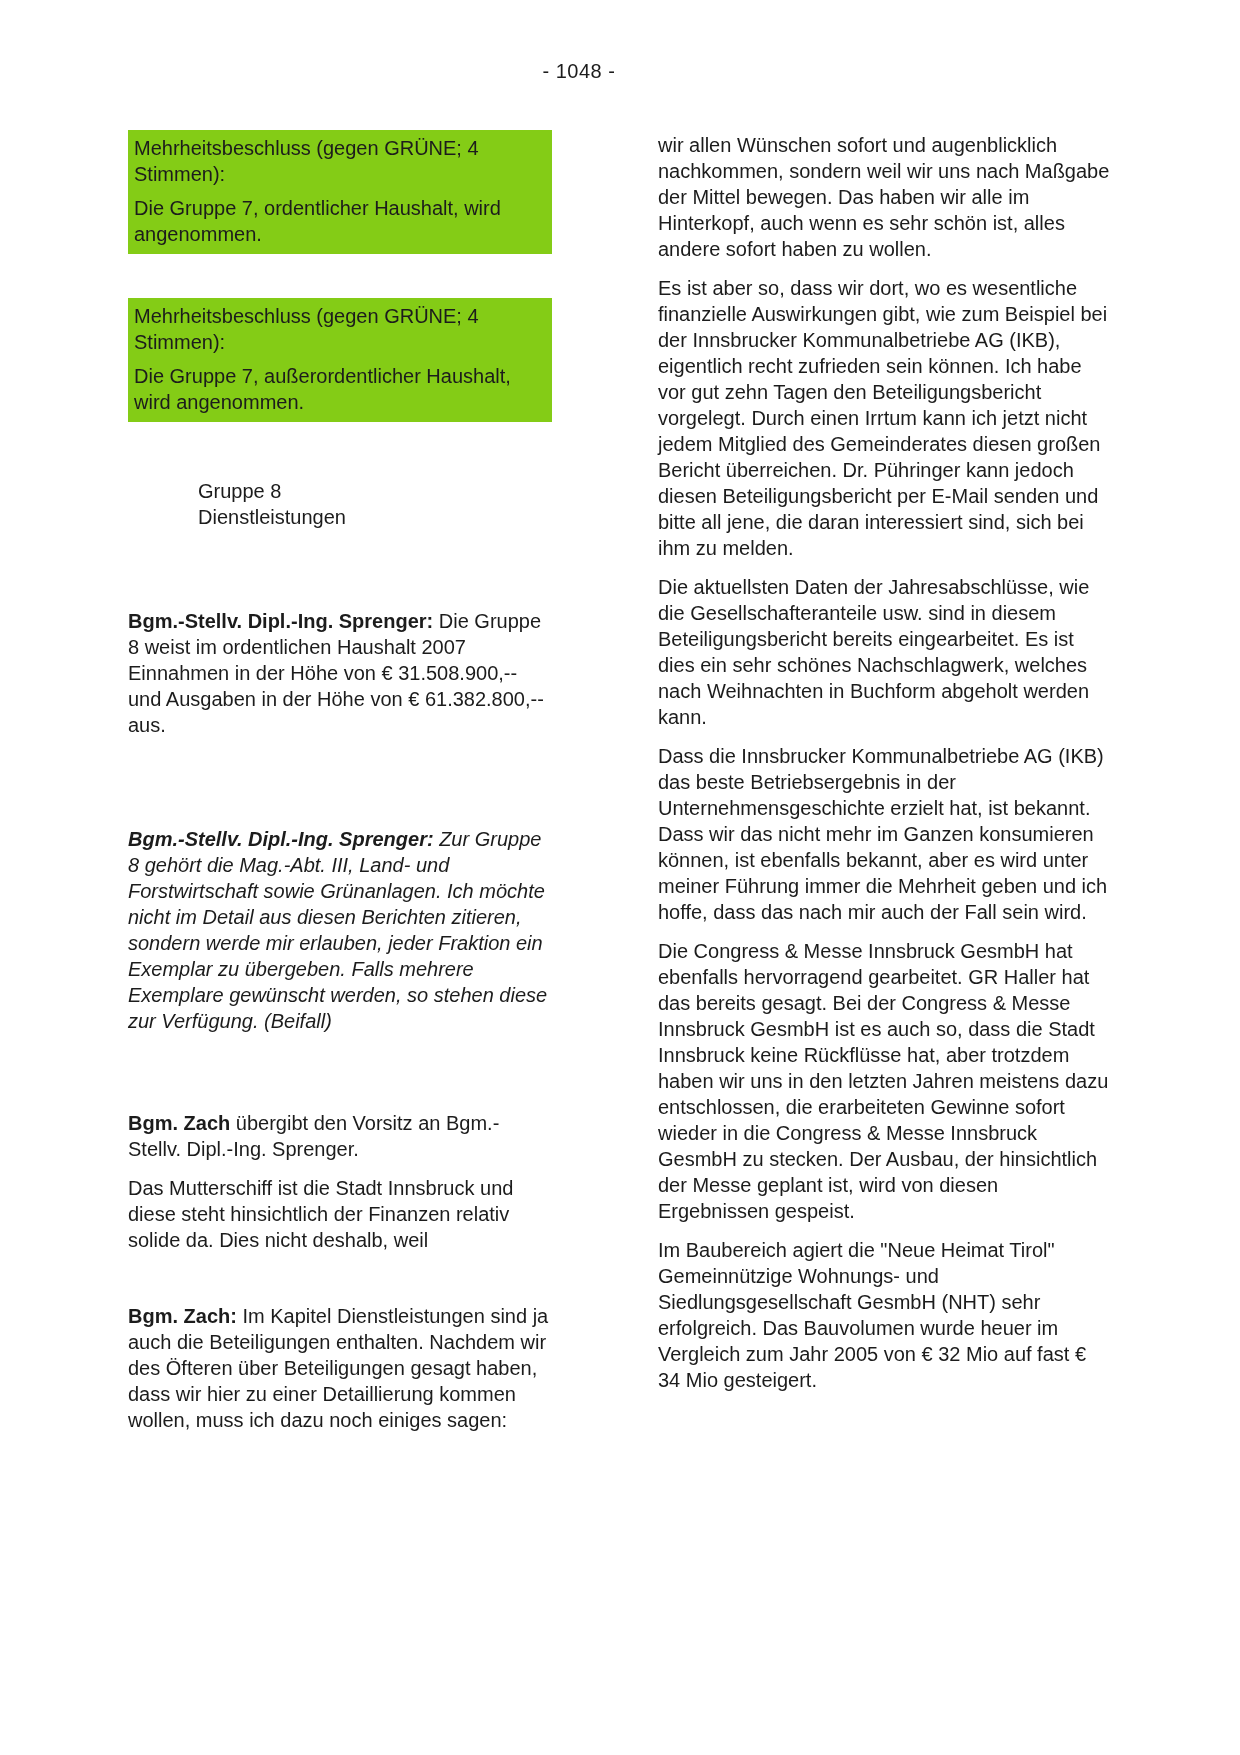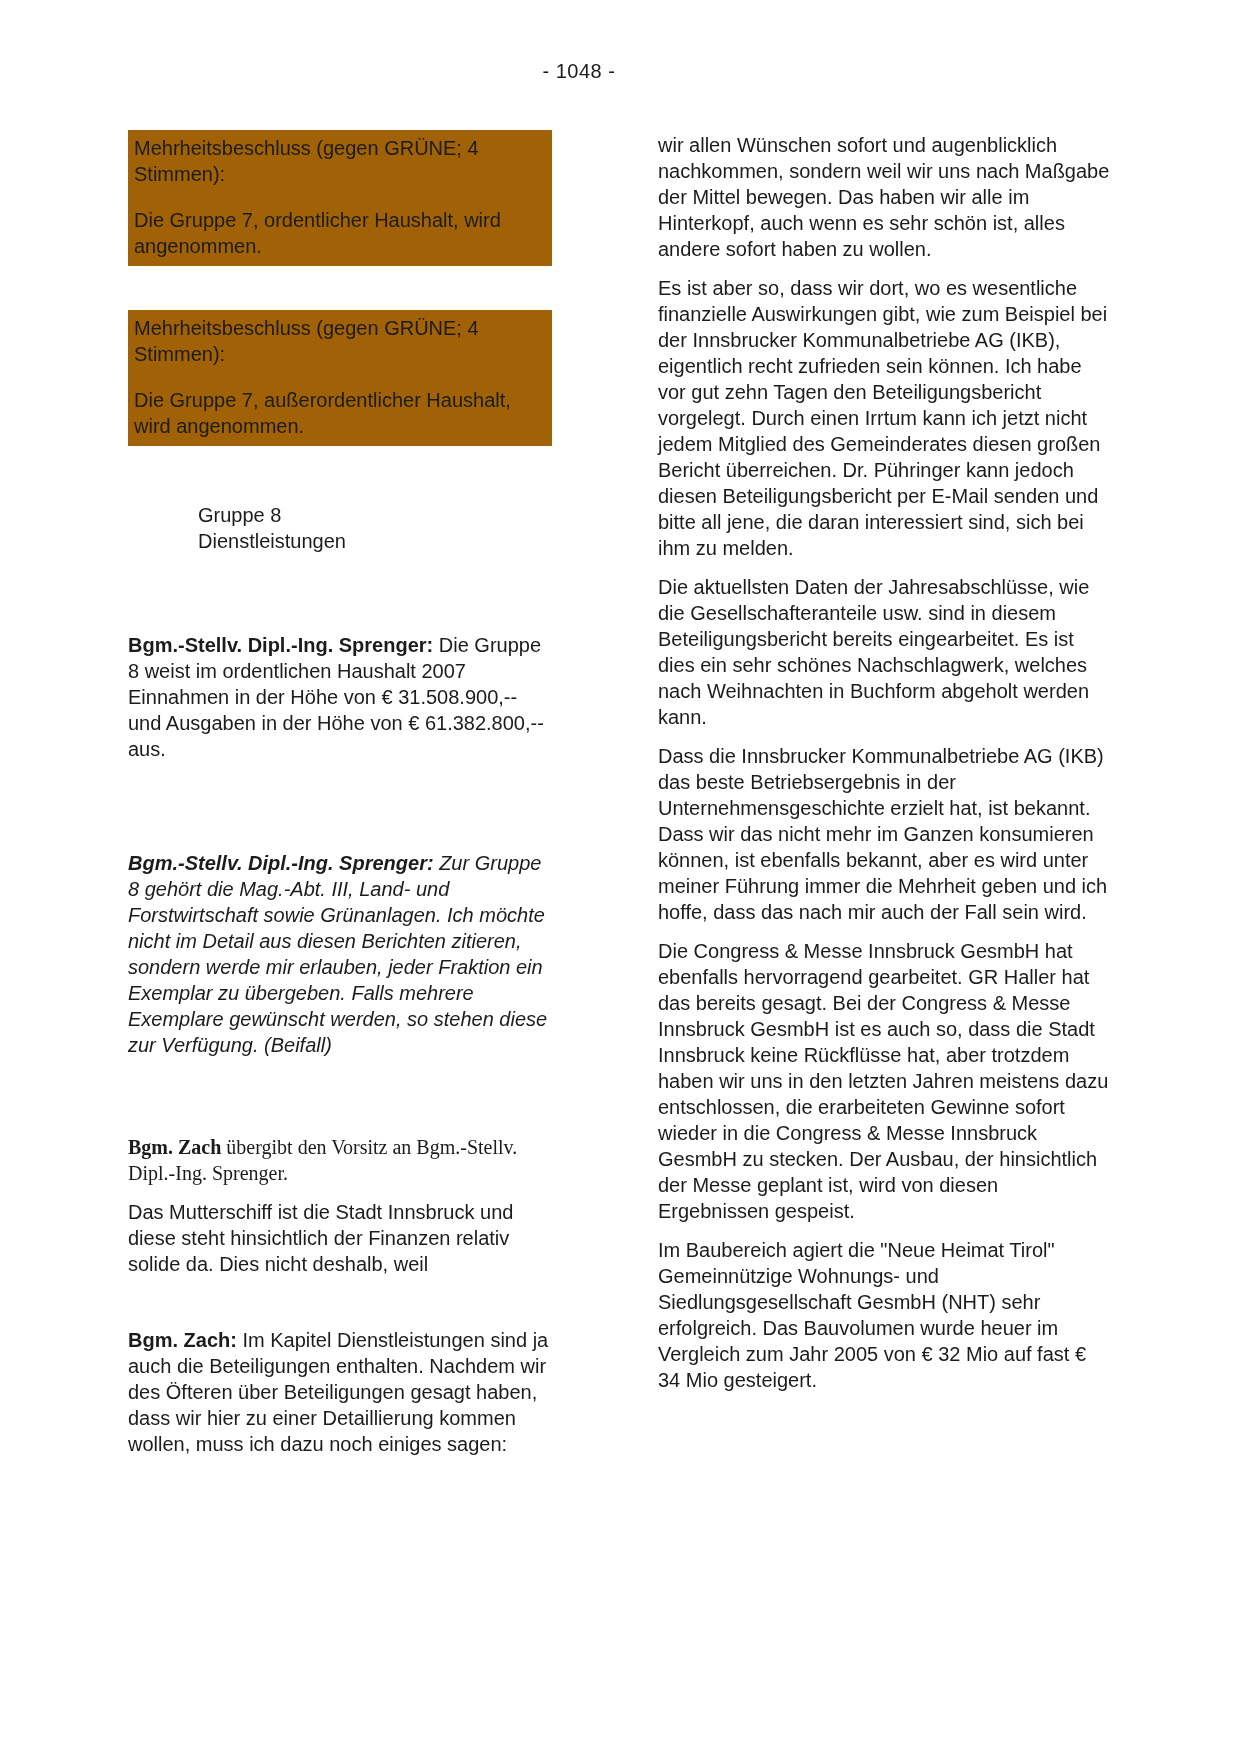--- a/index.html
+++ b/index.html
@@ -35,37 +35,37 @@
     left: 128px;
     top: 130px;
     width: 424px;
   }
   .col-right {
     left: 658px;
     top: 132px;
     width: 455px;
   }
   .box {
-    background: #a16207;
+    background: #84cc16;
     padding: 5px 6px 7px 6px;
   }
   .box + .box { margin-top: 44px; }
   .box p { margin: 0; }
-  .box .box-body { margin-top: 20px; }
+  .box .box-body { margin-top: 8px; }
   .section-heading {
     margin-top: 56px;
     padding-left: 70px;
     font-weight: normal;
   }
   .para { margin: 0; }
   .speaker { font-weight: bold; }
   .mt-sm  { margin-top: 13px; }
   .mt-md  { margin-top: 50px; }
   .mt-lg  { margin-top: 78px; }
-  .mt-xl  { margin-top: 76px; font-family: Liberation Serif, serif; }
+  .mt-xl  { margin-top: 76px; }
   .mt-xxl { margin-top: 88px; font-style: italic; }
   .footer-rule {
     position: absolute;
     left: 118px;
     top: 1660px;
     width: 990px;
     border-top: 2px solid #2a2a2a;
   }
   .footer-text {
     position: absolute;

